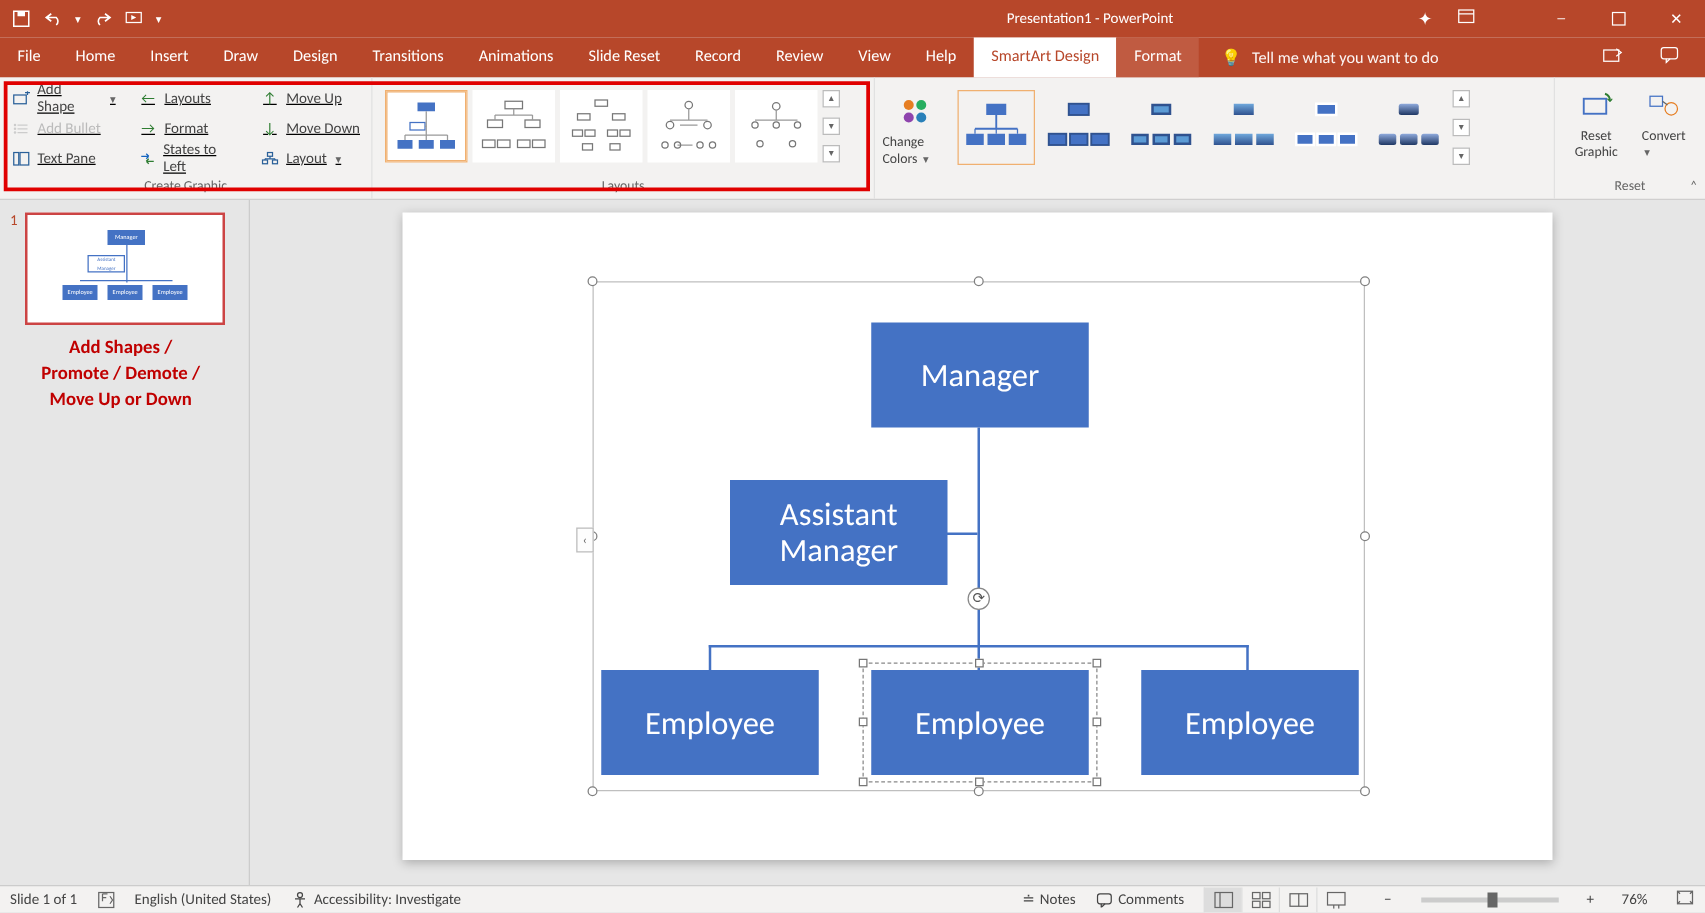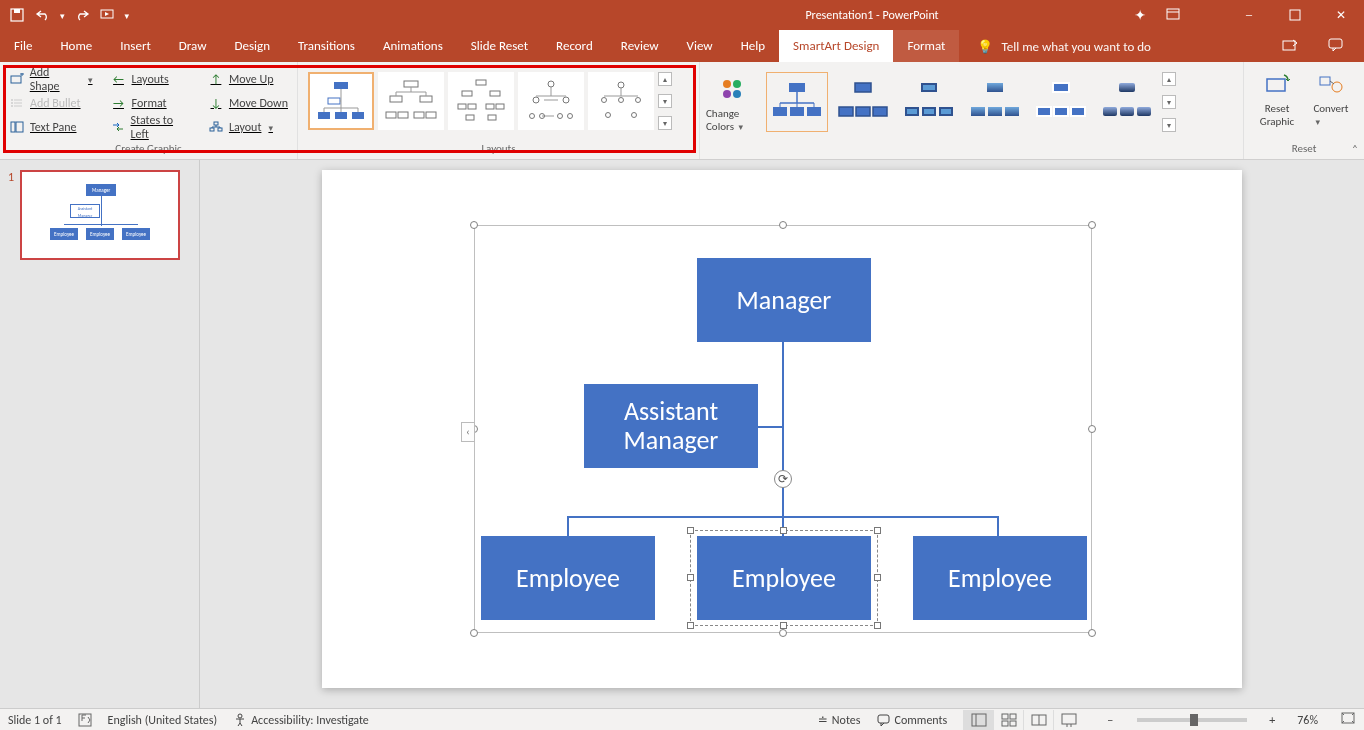--- a/index.html
+++ b/index.html
@@ -468,20 +468,25 @@
         <div class="mini-org">
           <div class="mb" style="left:64px;top:12px;width:30px;height:12px;font-size:5px;color:#fff;text-align:center;line-height:12px;">Manager</div>
           <div class="mb" style="left:48px;top:32px;width:30px;height:14px;font-size:4px;color:#fff;text-align:center;line-height:7px;background:#fff;border:1px solid #4472c4;color:#4472c4;">Assistant Manager</div>
           <div class="mb" style="left:28px;top:56px;width:28px;height:12px;font-size:5px;color:#fff;text-align:center;line-height:12px;">Employee</div>
           <div class="mb" style="left:64px;top:56px;width:28px;height:12px;font-size:5px;color:#fff;text-align:center;line-height:12px;">Employee</div>
           <div class="mb" style="left:100px;top:56px;width:28px;height:12px;font-size:5px;color:#fff;text-align:center;line-height:12px;">Employee</div>
           <div style="position:absolute;left:79px;top:24px;width:1px;height:30px;background:#4472c4"></div>
           <div style="position:absolute;left:42px;top:52px;width:74px;height:1px;background:#4472c4"></div>
         </div>
       </div>
+    </div>
+    <div class="annotation-text">
+      <div>Add Shapes /</div>
+      <div>Promote / Demote /</div>
+      <div>Move Up or Down</div>
     </div>
   </div>
 
   <div class="canvas-area">
     <div class="slide">
       <div class="sa-frame">
         <div class="handle h-tl"></div>
         <div class="handle h-tr"></div>
         <div class="handle h-bl"></div>
         <div class="handle h-br"></div>

